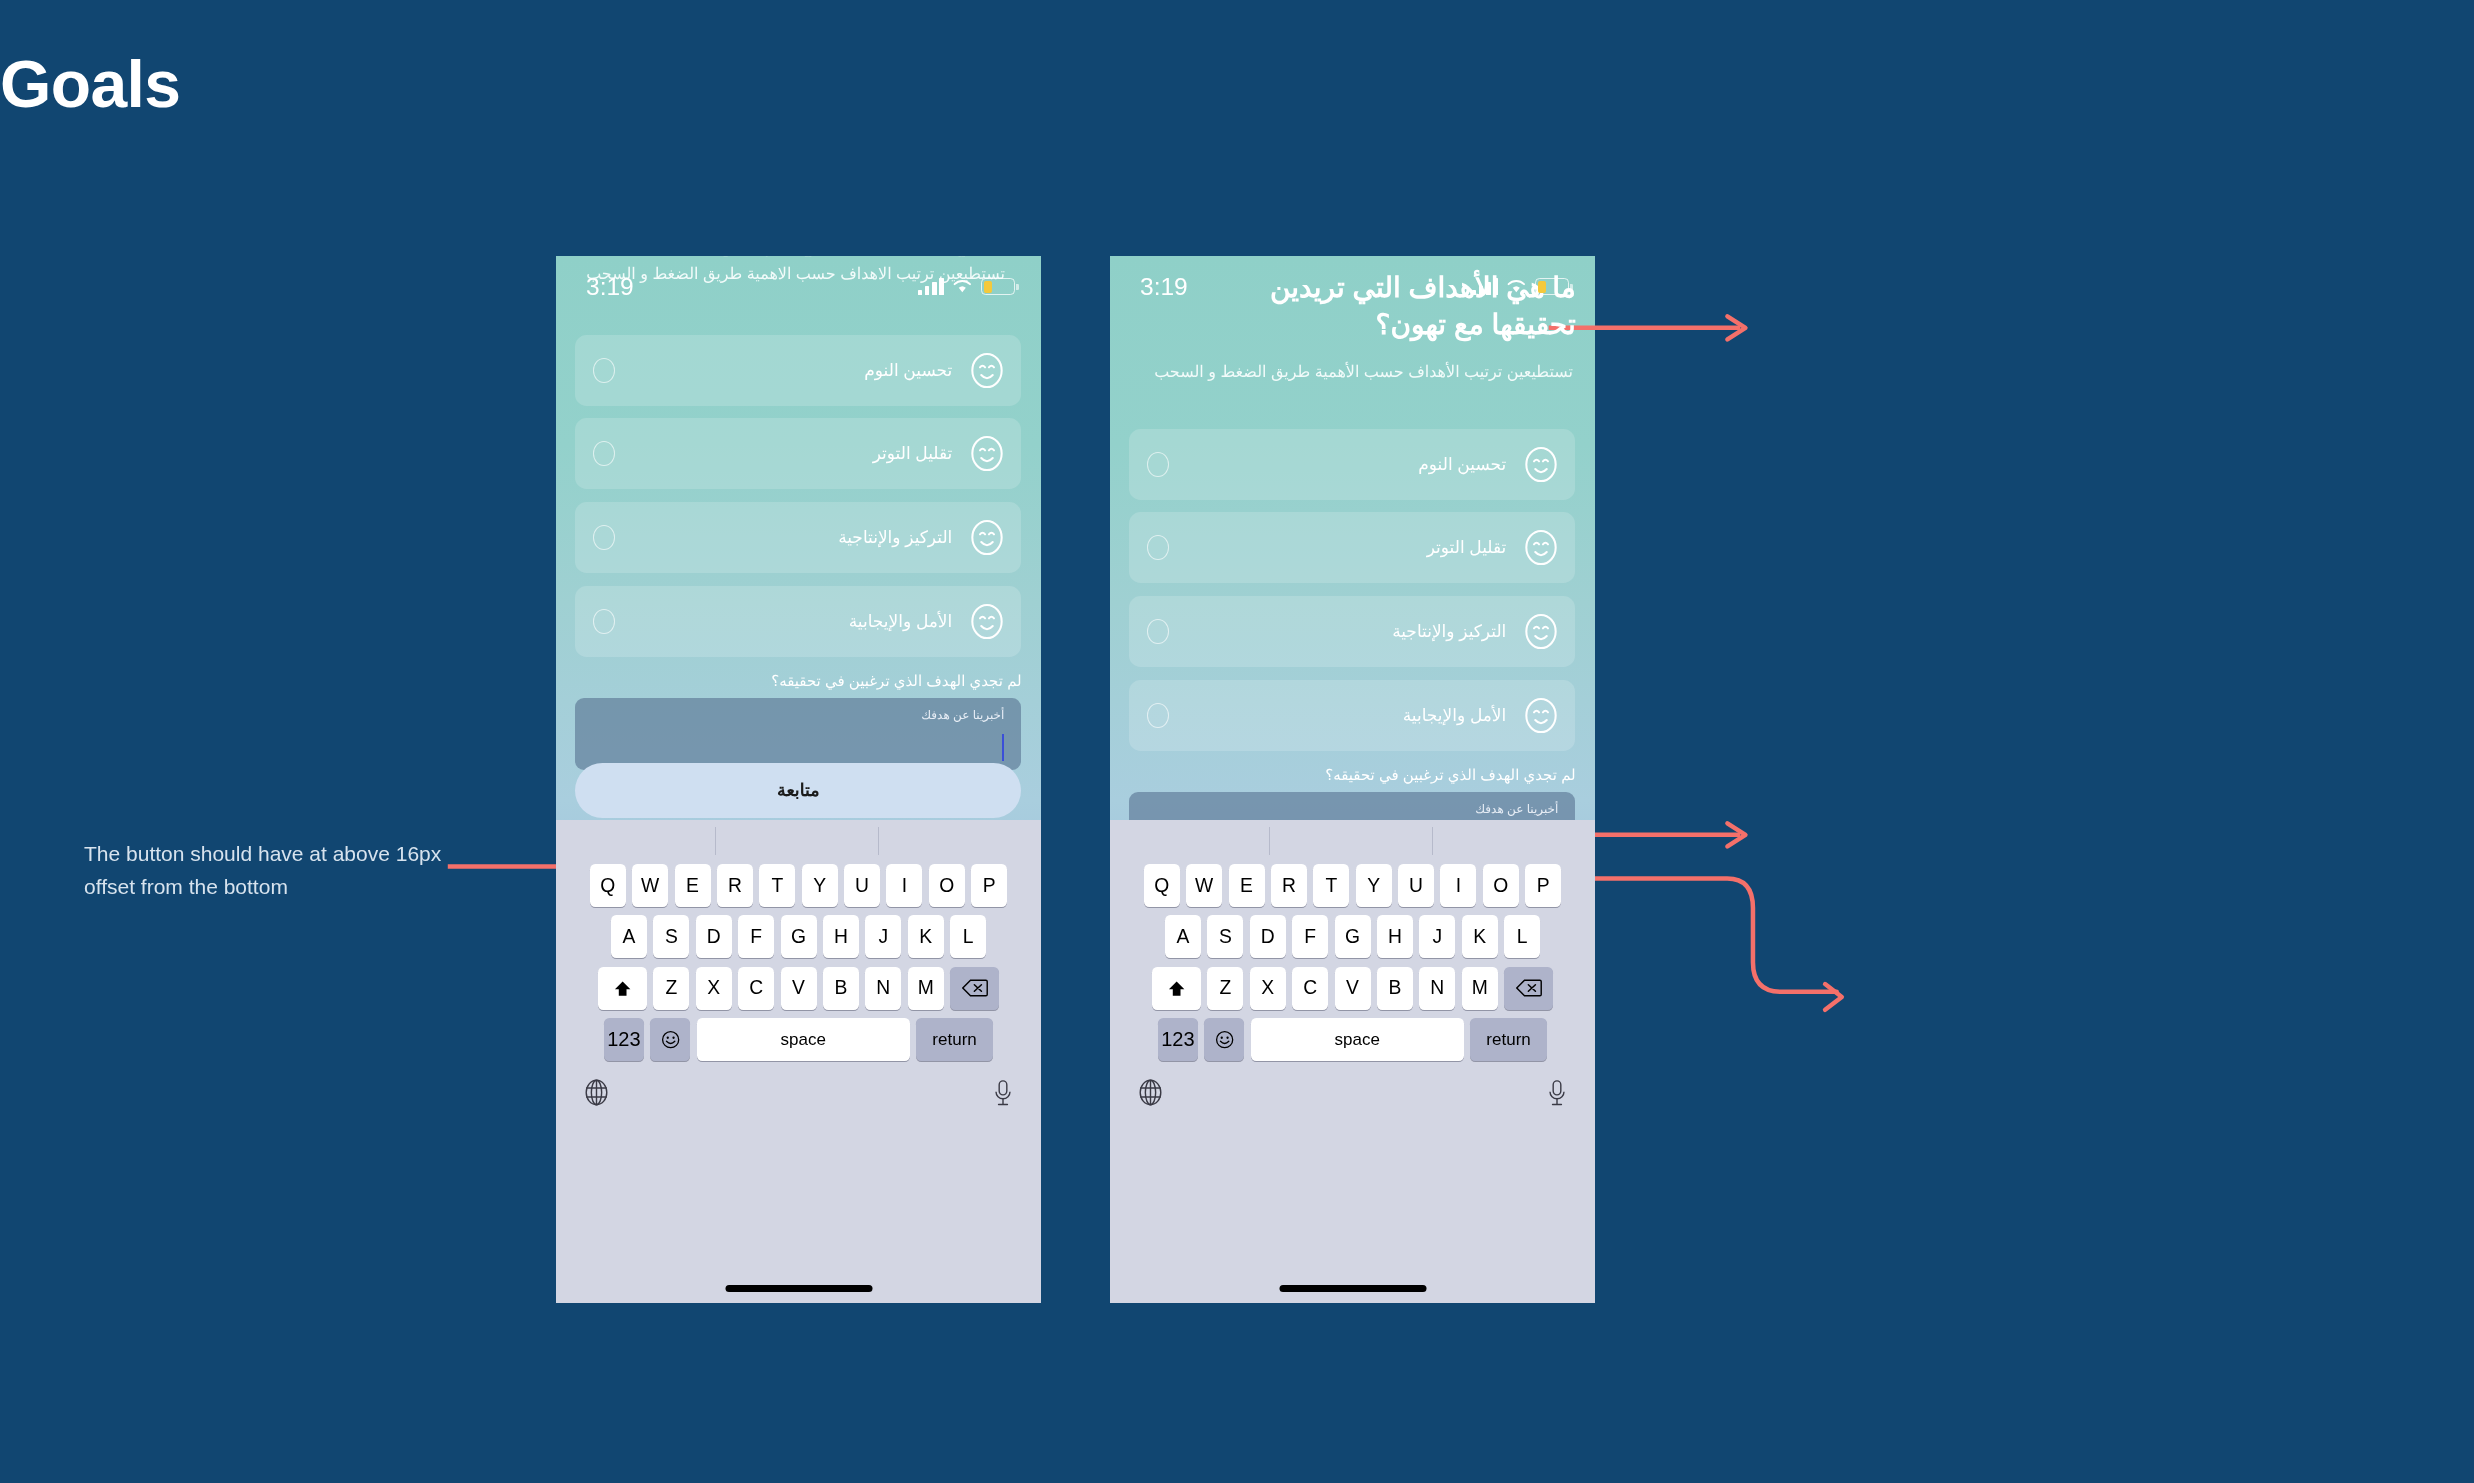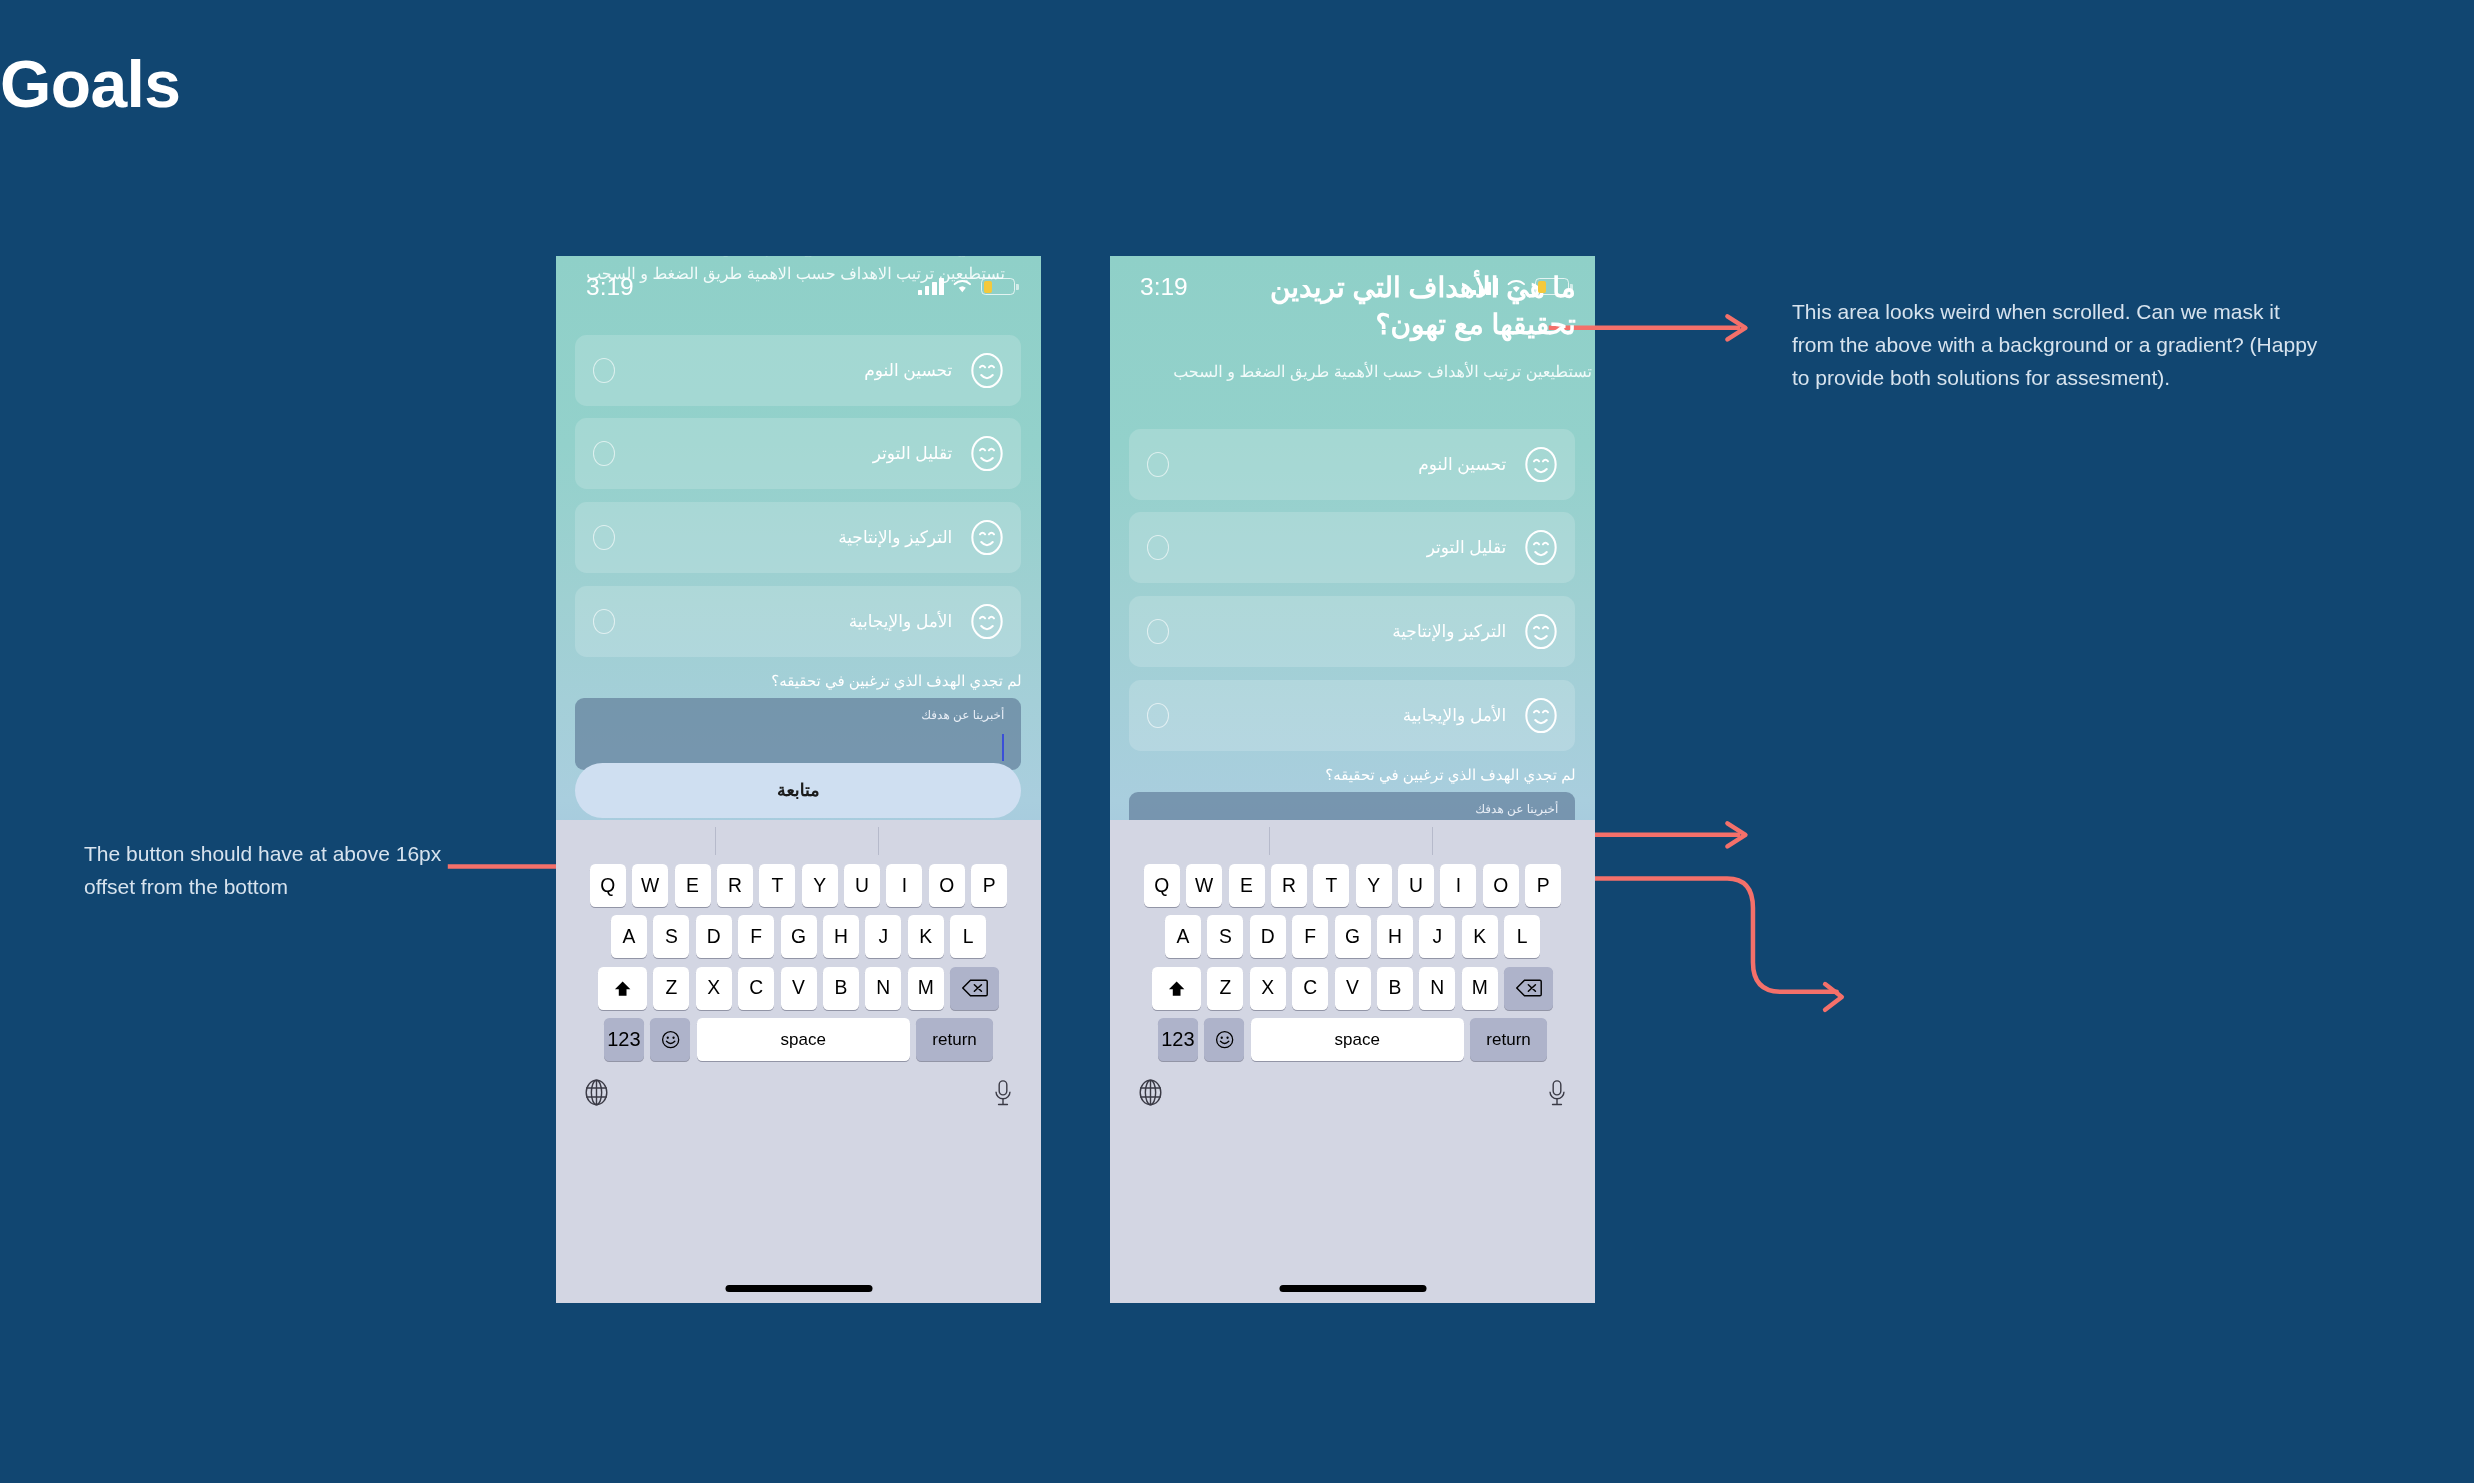--- a/index.html
+++ b/index.html
@@ -319,21 +319,21 @@
         </div>
         <div class="home-bar"></div>
       </div>
     </div>
   </div>
 
   <div class="phone" id="phone-right">
     <div class="screen">
 
       <div class="hero-title" style="right:19.3px; top:14px; width:394px;">ما هي الأهداف التي تريدين تحقيقها مع تهون؟</div>
-      <div class="hero-sub" style="right:3px; top:102px; width:425px;">تستطيعين ترتيب الأهداف حسب الأهمية طريق الضغط و السحب</div>
+      <div class="hero-sub" style="right:22px; top:102px; width:425px;">تستطيعين ترتيب الأهداف حسب الأهمية طريق الضغط و السحب</div>
 
       <div class="statusbar">
         <div class="sb-time">3:19</div>
         <div class="sb-icons">
           <div class="sig">
               <i></i>
               <i></i>
               <i></i>
               <i></i>
             </div>
@@ -480,21 +480,20 @@
     </div>
   </div>
 
   <div class="note" style="left:84px; top:838px; width:361px;">The button should have at above 16px offset from the bottom</div>
 
   <svg class="arrow" style="left:445px; top:844px;" width="174" height="45" viewBox="0 0 270 70">
     <path d="M4 35 H236" stroke="#f4706a" stroke-width="7" fill="none"></path>
     <path d="M216 18 L242 35 L216 52" stroke="#f4706a" stroke-width="7" fill="none" stroke-linecap="round" stroke-linejoin="round"></path>
   </svg>
 
-  <div class="note" style="left:1792px; top:296px; width:528px;">This area looks weird when scrolled. Can we mask it from the above with a background or a gradient? (Happy to provide both solutions for assesment).</div>
 
   <svg class="arrow" style="left:1547px; top:306px;" width="213" height="45" viewBox="0 0 330 70">
     <path d="M2 34 H300" stroke="#f4706a" stroke-width="7" fill="none"></path>
     <path d="M280 16 L308 34 L280 52" stroke="#f4706a" stroke-width="7" fill="none" stroke-linecap="round" stroke-linejoin="round"></path>
   </svg>
 
 
   <svg class="arrow" style="left:1547px; top:813px;" width="213" height="45" viewBox="0 0 330 70">
     <path d="M2 34 H300" stroke="#f4706a" stroke-width="7" fill="none"></path>
     <path d="M280 16 L308 34 L280 52" stroke="#f4706a" stroke-width="7" fill="none" stroke-linecap="round" stroke-linejoin="round"></path>

